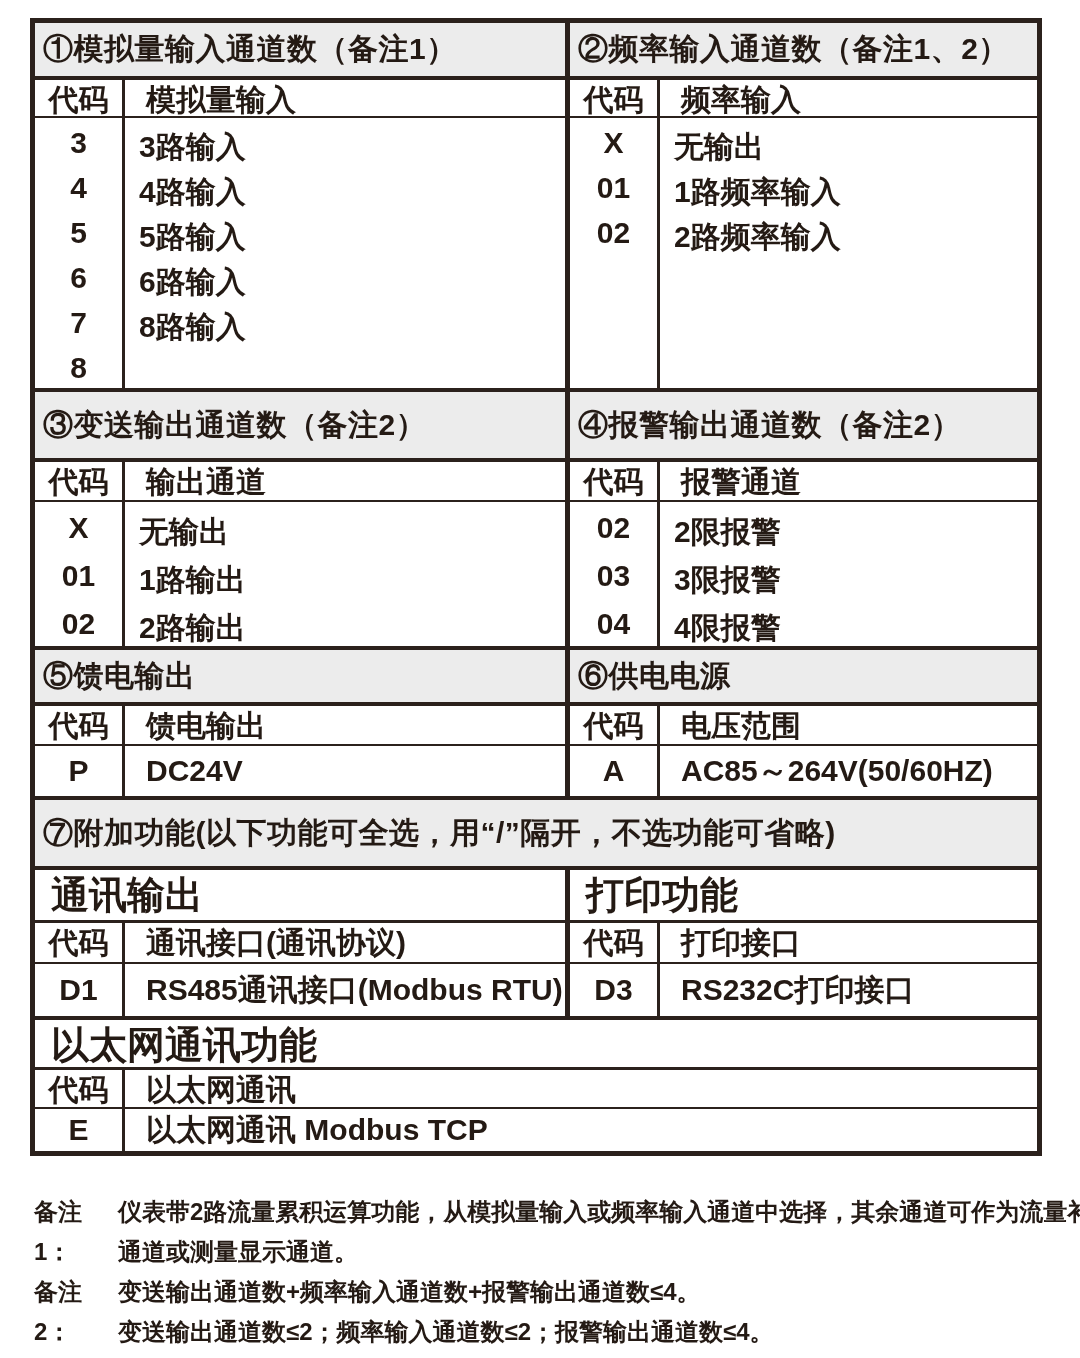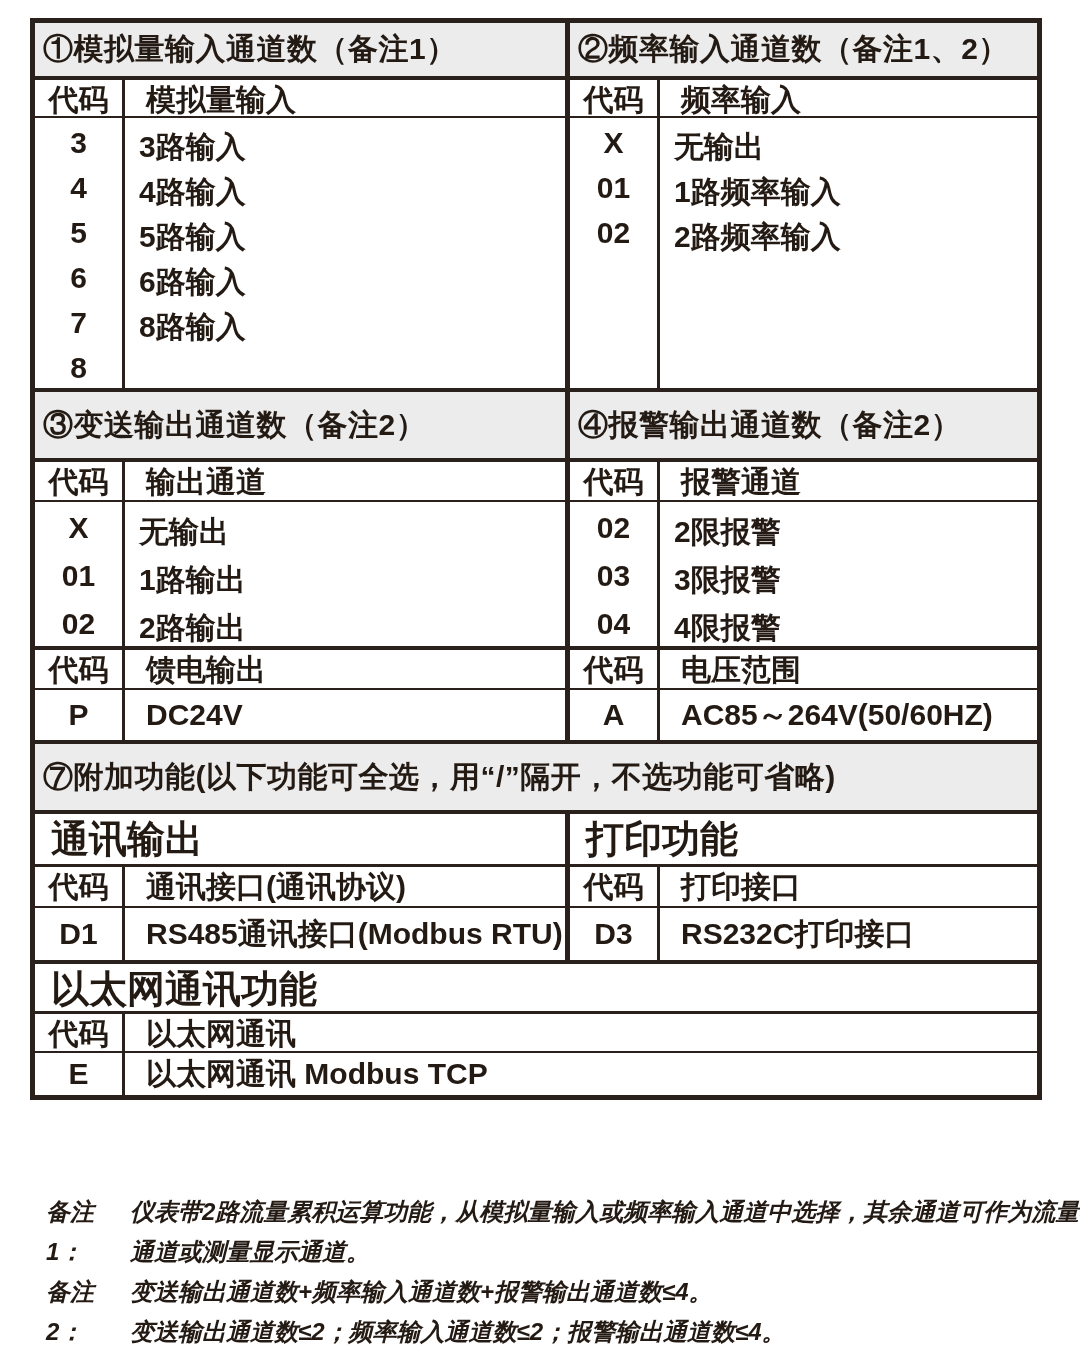--- a/index.html
+++ b/index.html
@@ -24,21 +24,21 @@
   .val-cell { display:flex; align-items:center; padding-left:21px; font-size:30px; }
   .code-col { border-right:3px solid var(--bd); padding-top:2px; }
   .val-col { padding-top:6px; }
   .line { height:45px; line-height:45px; font-size:30px; white-space:nowrap; }
   .line.c { text-align:center; }
   .line.v { padding-left:14px; }
   .lines48 .line { height:48px; line-height:48px; }
   .h53{height:53px} .h40{height:40px} .h272{height:272px} .h58{height:70px}
   .h42{height:42px} .h146{height:146px} .h56{height:56px} .h52{height:52px}
   .h54{height:54px} .h51{height:51px} .h44{height:44px}
-  .notes { position:absolute; left:46px; top:1192px; width:1024px;font-style:italic; }
+  .notes { position:absolute; left:34px; top:1192px; width:1024px; }
   .note { display:flex; align-items:flex-start; }
   .note-label { width:84px; flex:none; font-size:24px; line-height:40px; }
   .note-text { font-size:24px; line-height:40px; }
   .note-text div { white-space:nowrap; }
 </style>
 </head>
 <body>
 
 <div class="tbl">
 
@@ -126,20 +126,24 @@
         <div class="line c">04</div>
       </div>
       <div class="val-col">
         <div class="line v">2限报警</div>
         <div class="line v">3限报警</div>
         <div class="line v">4限报警</div>
       </div>
     </div>
   </div>
 
+  <div class="band bt4 h56">
+    <div class="lhalf gray title-cell">⑤馈电输出</div>
+    <div class="gray title-cell">⑥供电电源</div>
+  </div>
 
   <div class="band bt4 h42">
     <div class="lhalf hgrid">
       <div class="code-cell">代码</div>
       <div class="val-cell">馈电输出</div>
     </div>
     <div class="hgrid">
       <div class="code-cell">代码</div>
       <div class="val-cell">电压范围</div>
     </div>

